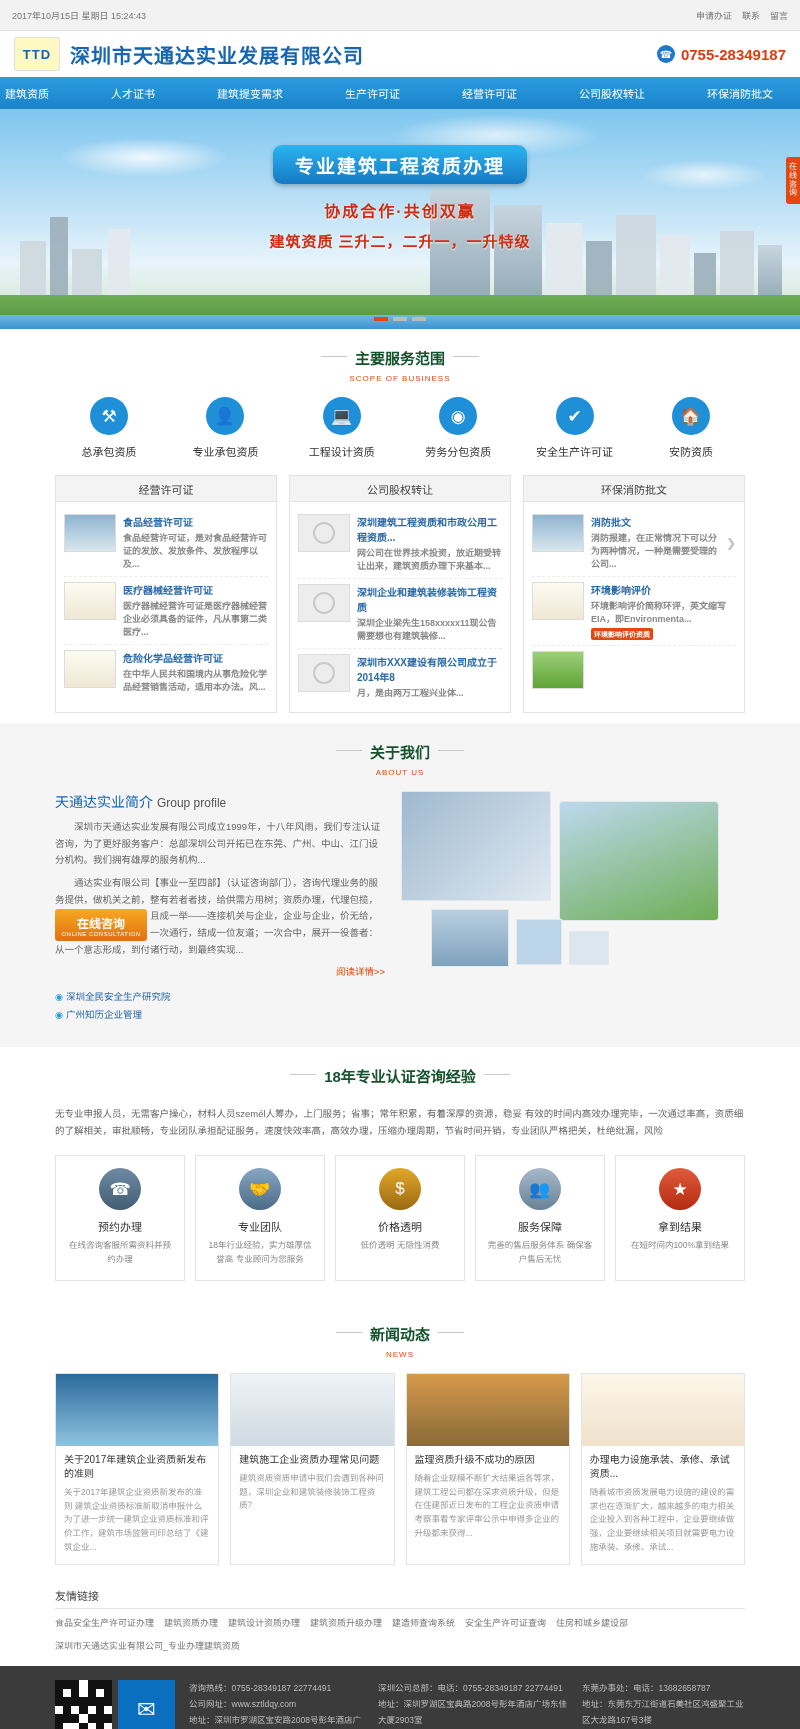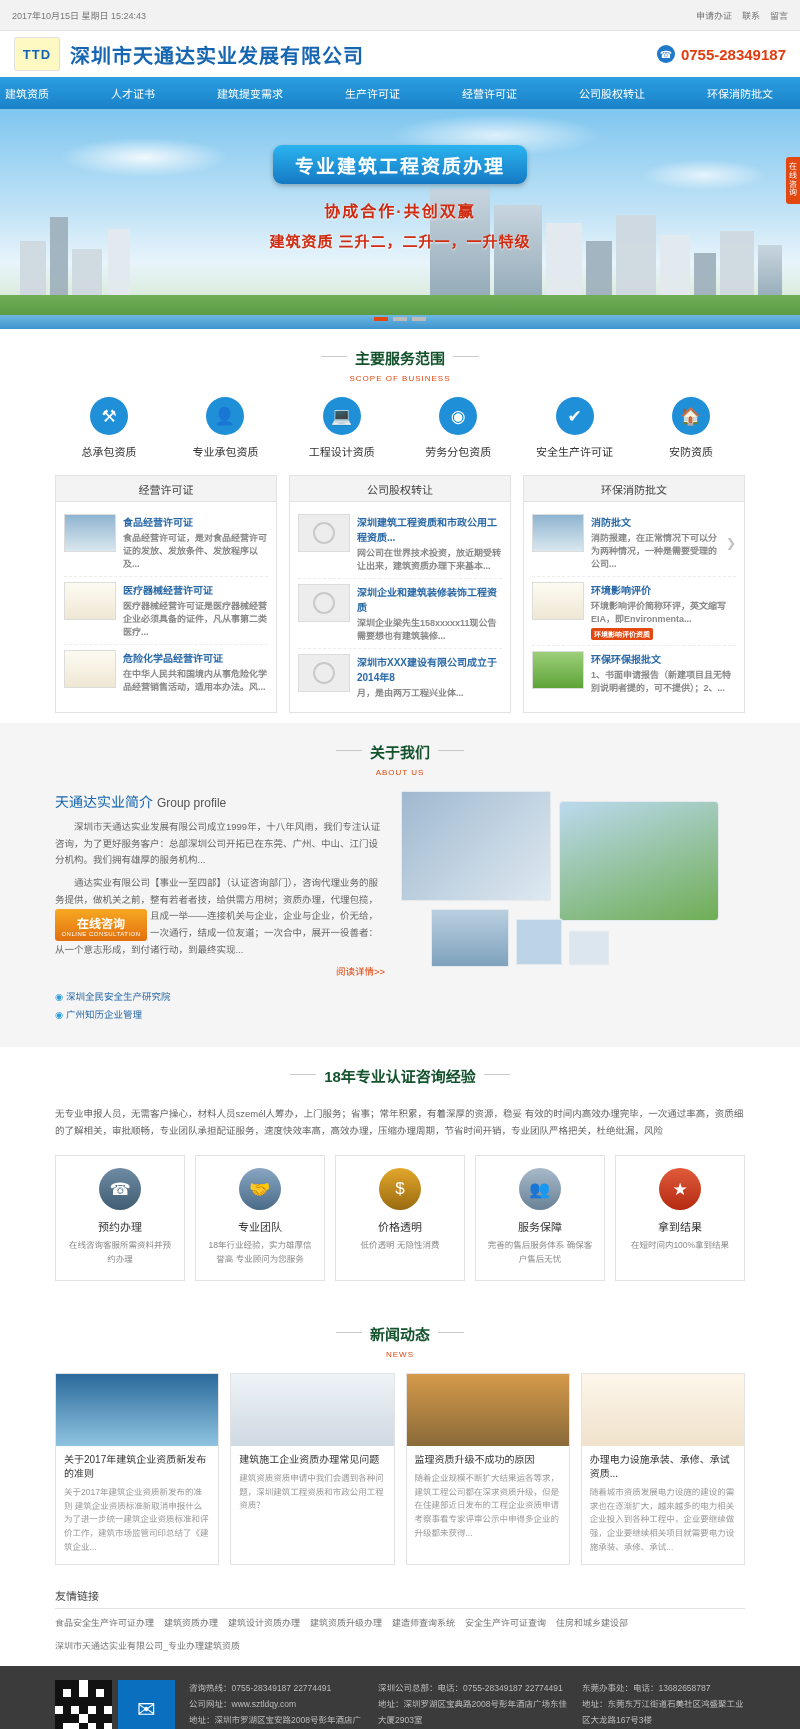--- a/index.html
+++ b/index.html
@@ -490,24 +490,20 @@
           <div class="ci">
             <div class="ci-thumb doc"></div>
             <div class="ci-text">
               <div class="ci-title">环境影响评价</div>
               <div class="ci-desc">环境影响评价简称环评，英文缩写EIA，即Environmenta...</div>
               <div><span class="badge-red">环境影响评价资质</span></div>
             </div>
           </div>
           <div class="ci">
             <div class="ci-thumb green"></div>
-            <div class="ci-text">
-              <div class="ci-title">环保环保报批文</div>
-              <div class="ci-desc">1、书面申请报告（新建项目且无特别说明者提的，可不提供）；2、...</div>
-            </div>
           </div>
         </div>
       </div>
 
     </div>
   </div>
 </div>
 
 <div class="about-sec">
   <div class="sec-head">
@@ -591,21 +587,21 @@
         <div class="news-img n1"></div>
         <div class="news-body">
           <div class="news-title">关于2017年建筑企业资质新发布的准则</div>
           <div class="news-desc">关于2017年建筑企业资质新发布的准则 建筑企业资质标准新取消申报什么为了进一步统一建筑企业资质标准和评价工作，建筑市场监管司印总结了《建筑企业...</div>
         </div>
       </div>
       <div class="news-item">
         <div class="news-img n2"></div>
         <div class="news-body">
           <div class="news-title">建筑施工企业资质办理常见问题</div>
-          <div class="news-desc">建筑资质资质申请中我们会遇到各种问题，深圳建筑工程资质和市政公用工程资质？</div>
+          <div class="news-desc">建筑资质资质申请中我们会遇到各种问题，深圳企业和建筑装修装饰工程资质？</div>
         </div>
       </div>
       <div class="news-item">
         <div class="news-img n3"></div>
         <div class="news-body">
           <div class="news-title">监理资质升级不成功的原因</div>
           <div class="news-desc">随着企业规模不断扩大结果运各等求，建筑工程公司都在深求资质升级，但是在住建部近日发布的工程企业资质申请考察事看专家评审公示中申得多企业的升级都未获得...</div>
         </div>
       </div>
       <div class="news-item">

